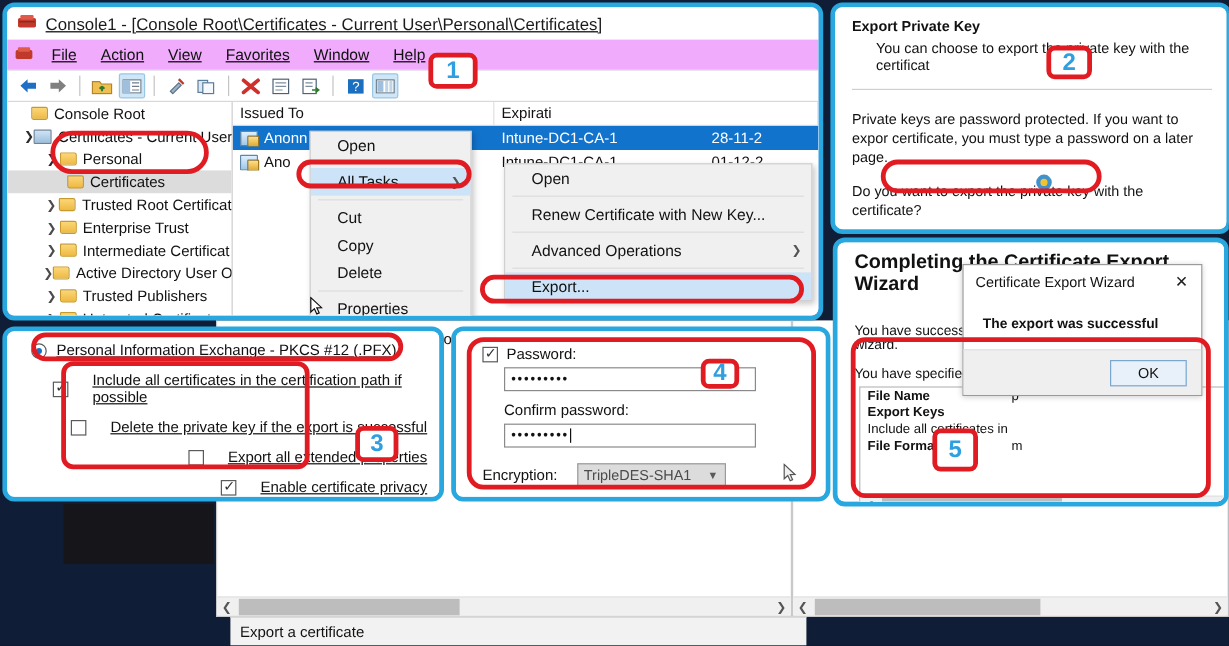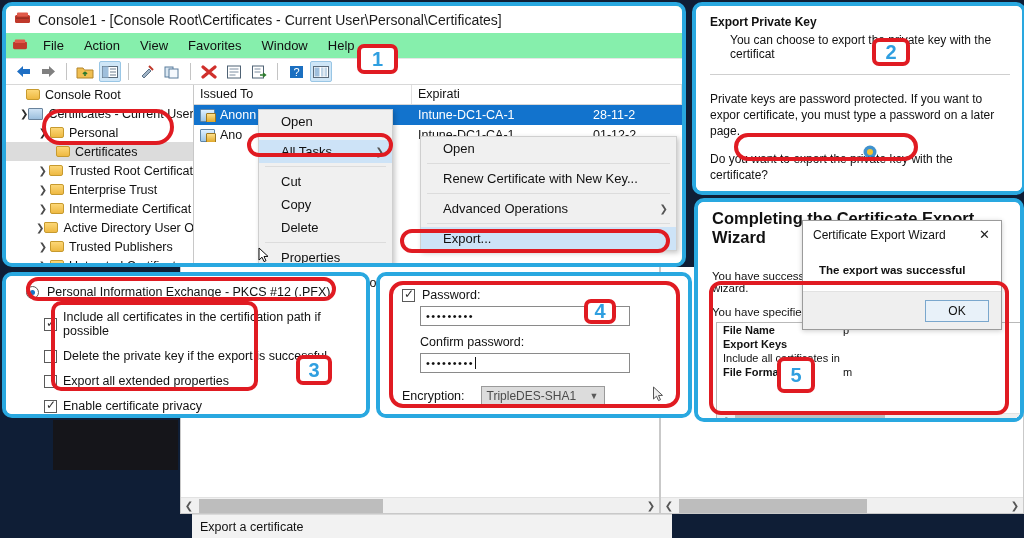--- a/index.html
+++ b/index.html
@@ -41,21 +41,21 @@
     background:#fff;
     color:#2f9fe0;
     font-weight:bold;
     font-size:20px;
     display:flex; align-items:center; justify-content:center;
     font-family:"Liberation Sans", sans-serif;
   }
 
   
   #panel1 { left:2px; top:2px; width:684px; height:265px; }
-  .mmc { position:absolute; inset:0; background:#86efac; }
+  .mmc { position:absolute; inset:0; background:#f0abfc;text-decoration:underline; }
   .mmc-title {
     height:27px; display:flex; align-items:center; gap:7px;
     padding-left:8px; background:#fff;
     font-size:14px; color:#1b1b1b;
   }
   .mmc-menubar {
     height:26px; display:flex; align-items:center; gap:4px;
     padding-left:6px; border-bottom:1px solid #e6e6e6;
     font-size:13px; color:#111;
   }
@@ -144,22 +144,22 @@
   .wiz-sub { margin:4px 0 0 20px; font-size:12px; }
   .wiz-hr { height:1px; background:#cfcfcf; margin:13px 0 0 0; }
   .wiz-p { margin-top:16px; line-height:1.35; }
   .radio-row { display:flex; align-items:center; gap:7px; margin-top:9px; margin-left:22px; font-size:12.5px; }
   .radio { width:13px;height:13px;border:1px solid #5a5a5a;border-radius:50%; background:#fff;
     position:relative; flex:none;}
   .radio.on:after{content:"";position:absolute;left:3px;top:3px;width:5px;height:5px;border-radius:50%;background:#1673c4;}
 
   
   #panel3 { left:2px; top:272px; width:368px; height:146px; }
-  .fmt { position:absolute; inset:0; background:#fff; padding:9px 10px 0 12px; font-size:12.5px; color:#111; }
-  .cbrow { display:flex; align-items:center; gap:6px; margin:11px 0 0 26px; }
+  .fmt { position:absolute; inset:0; background:#fff; padding:9px 10px 0 12px; font-size:12.5px; color:#111;text-decoration:underline; }
+  .cbrow { display:flex; align-items:center; gap:20px; margin:11px 0 0 26px;justify-content:flex-end; }
   .cb { width:13px;height:13px;border:1px solid #5a5a5a;background:#fff;flex:none;position:relative; }
   .cb.on:after{ content:"✓"; position:absolute; left:1px; top:-3px; font-size:12px; color:#333; }
 
   
   #panel4 { left:376px; top:272px; width:316px; height:146px; }
   .pwd { position:absolute; inset:0; background:#fff; padding:12px 16px 0 22px; font-size:12.5px; color:#111; }
   .pwd-label { display:flex; align-items:center; gap:7px; }
   .pwd-input {
     margin:4px 0 0 18px; width:210px; height:20px; border:1px solid #8a8a8a; background:#fff;
     font-size:11px; letter-spacing:1.5px; display:flex; align-items:center; padding:0 5px; color:#111;

